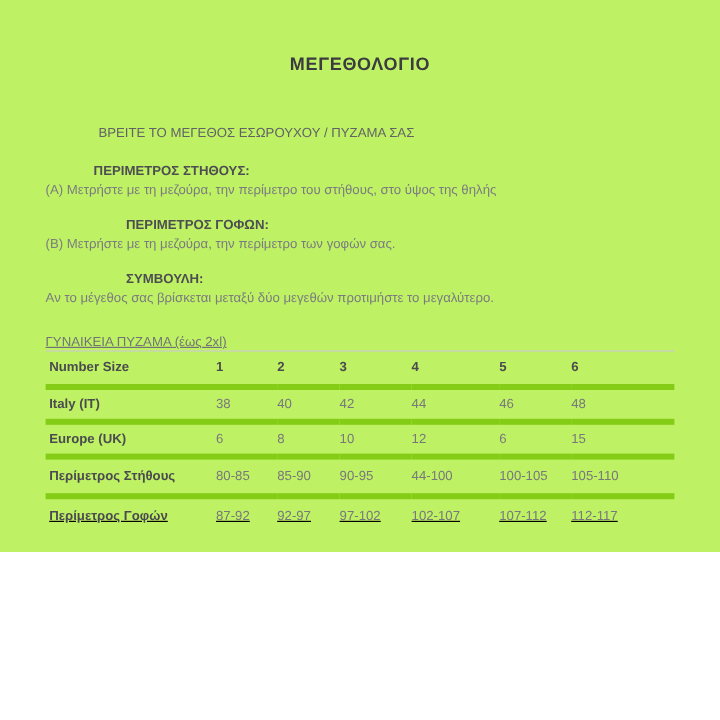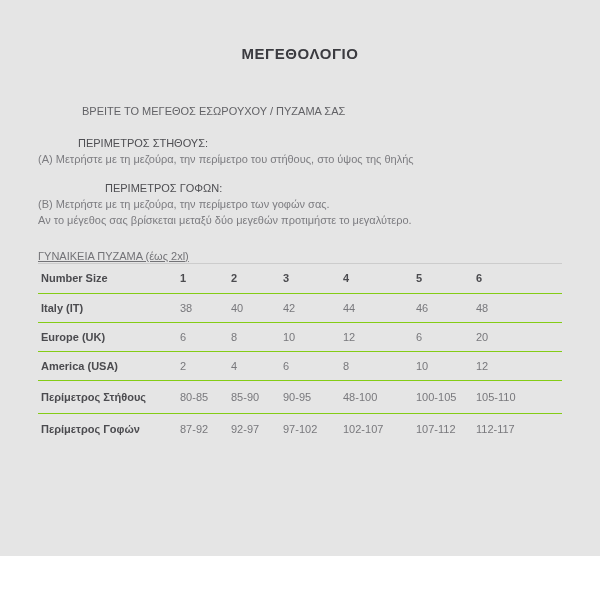--- a/index.html
+++ b/index.html
@@ -4,22 +4,22 @@
 <style>
   html, body {
     margin: 0;
     padding: 0;
     background: #ffffff;
     font-family: "Liberation Sans", "DejaVu Sans", sans-serif;
   }
   .page {
     position: relative;
     width: 600px;
-    height: 556px;
-    background: #e5e5e5;
+    height: 460px;
+    background: #bef264;
     box-sizing: border-box;
     padding: 46px 38px 0 38px;
     overflow: hidden;
   }
   .title {
     margin: 0;
     text-align: center;
     font-size: 15px;
     font-weight: bold;
     letter-spacing: 0.6px;
@@ -30,21 +30,21 @@
     margin: 43px 0 0 0;
     font-size: 11px;
     line-height: 14px;
     color: #626266;
     padding-left: 44px;
   }
   .sec-heading {
     margin: 18px 0 0 0;
     font-size: 11px;
     line-height: 14px;
-    font-weight: normal;
+    font-weight: bold;
     color: #4e4e52;
     padding-left: 40px;
   }
   .sec-heading.tight { margin-top: 15px; margin-left: 27px; }
   .sec-body {
     margin: 2px 0 0 0;
     font-size: 11px;
     line-height: 14px;
     color: #7c7c80;
   }
@@ -63,24 +63,24 @@
     text-decoration: underline;
   }
   table.size-table {
     width: 524px;
     border-collapse: collapse;
     table-layout: fixed;
     font-size: 11px;
   }
   table.size-table tr {
     height: 29px;
-    border-bottom: 1px solid #84cc16;
+    border-bottom: 5px solid #84cc16;
   }
   table.size-table tr.row-chest { height: 33px; }
-  table.size-table tr.row-hips  { height: 31px; border-bottom: none; }
+  table.size-table tr.row-hips  { height: 31px; border-bottom: none; text-decoration: underline; }
   td.lbl {
     font-weight: bold;
     color: #4b4b4f;
     padding: 0 0 0 3px;
     white-space: nowrap;
   }
   td.val {
     color: #78787c;
     text-align: left;
     padding: 0;
@@ -99,20 +99,21 @@
   <h1 class="title">ΜΕΓΕΘΟΛΟΓΙΟ</h1>
 
   <p class="intro">ΒΡΕΙΤΕ ΤΟ ΜΕΓΕΘΟΣ ΕΣΩΡΟΥΧΟΥ / ΠΥΖΑΜΑ ΣΑΣ</p>
 
   <h2 class="sec-heading">ΠΕΡΙΜΕΤΡΟΣ ΣΤΗΘΟΥΣ:</h2>
   <p class="sec-body">(A) Μετρήστε με τη μεζούρα, την περίμετρο του στήθους, στο ύψος της θηλής</p>
 
   <h2 class="sec-heading tight">ΠΕΡΙΜΕΤΡΟΣ ΓΟΦΩΝ:</h2>
   <p class="sec-body">(B) Μετρήστε με τη μεζούρα, την περίμετρο των γοφών σας.</p>
 
+  <h2 class="sec-heading tight">ΣΥΜΒΟΥΛΗ:</h2>
   <p class="sec-body">Αν το μέγεθος σας βρίσκεται μεταξύ δύο μεγεθών προτιμήστε το μεγαλύτερο.</p>
 
 
   <div class="table-caption">ΓΥΝΑΙΚΕΙΑ ΠΥΖΑΜΑ (έως 2xl)</div>
 
   <table class="size-table">
     <colgroup>
       <col style="width:142px">
         <col style="width:51px">
         <col style="width:52px">
@@ -140,37 +141,28 @@
         <td class="val">46</td>
         <td class="val">48</td>
       </tr>
       <tr>
         <td class="lbl">Europe (UK)</td>
         <td class="val">6</td>
         <td class="val">8</td>
         <td class="val">10</td>
         <td class="val">12</td>
         <td class="val">6</td>
-        <td class="val">20</td>
-      </tr>
-      <tr>
-        <td class="lbl">America (USA)</td>
-        <td class="val">2</td>
-        <td class="val">4</td>
-        <td class="val">6</td>
-        <td class="val">8</td>
-        <td class="val">10</td>
-        <td class="val">12</td>
+        <td class="val">15</td>
       </tr>
       <tr class="row-chest">
         <td class="lbl">Περίμετρος Στήθους</td>
         <td class="val">80-85</td>
         <td class="val">85-90</td>
         <td class="val">90-95</td>
-        <td class="val">48-100</td>
+        <td class="val">44-100</td>
         <td class="val">100-105</td>
         <td class="val">105-110</td>
       </tr>
       <tr class="row-hips">
         <td class="lbl">Περίμετρος Γοφών</td>
         <td class="val">87-92</td>
         <td class="val">92-97</td>
         <td class="val">97-102</td>
         <td class="val">102-107</td>
         <td class="val">107-112</td>

